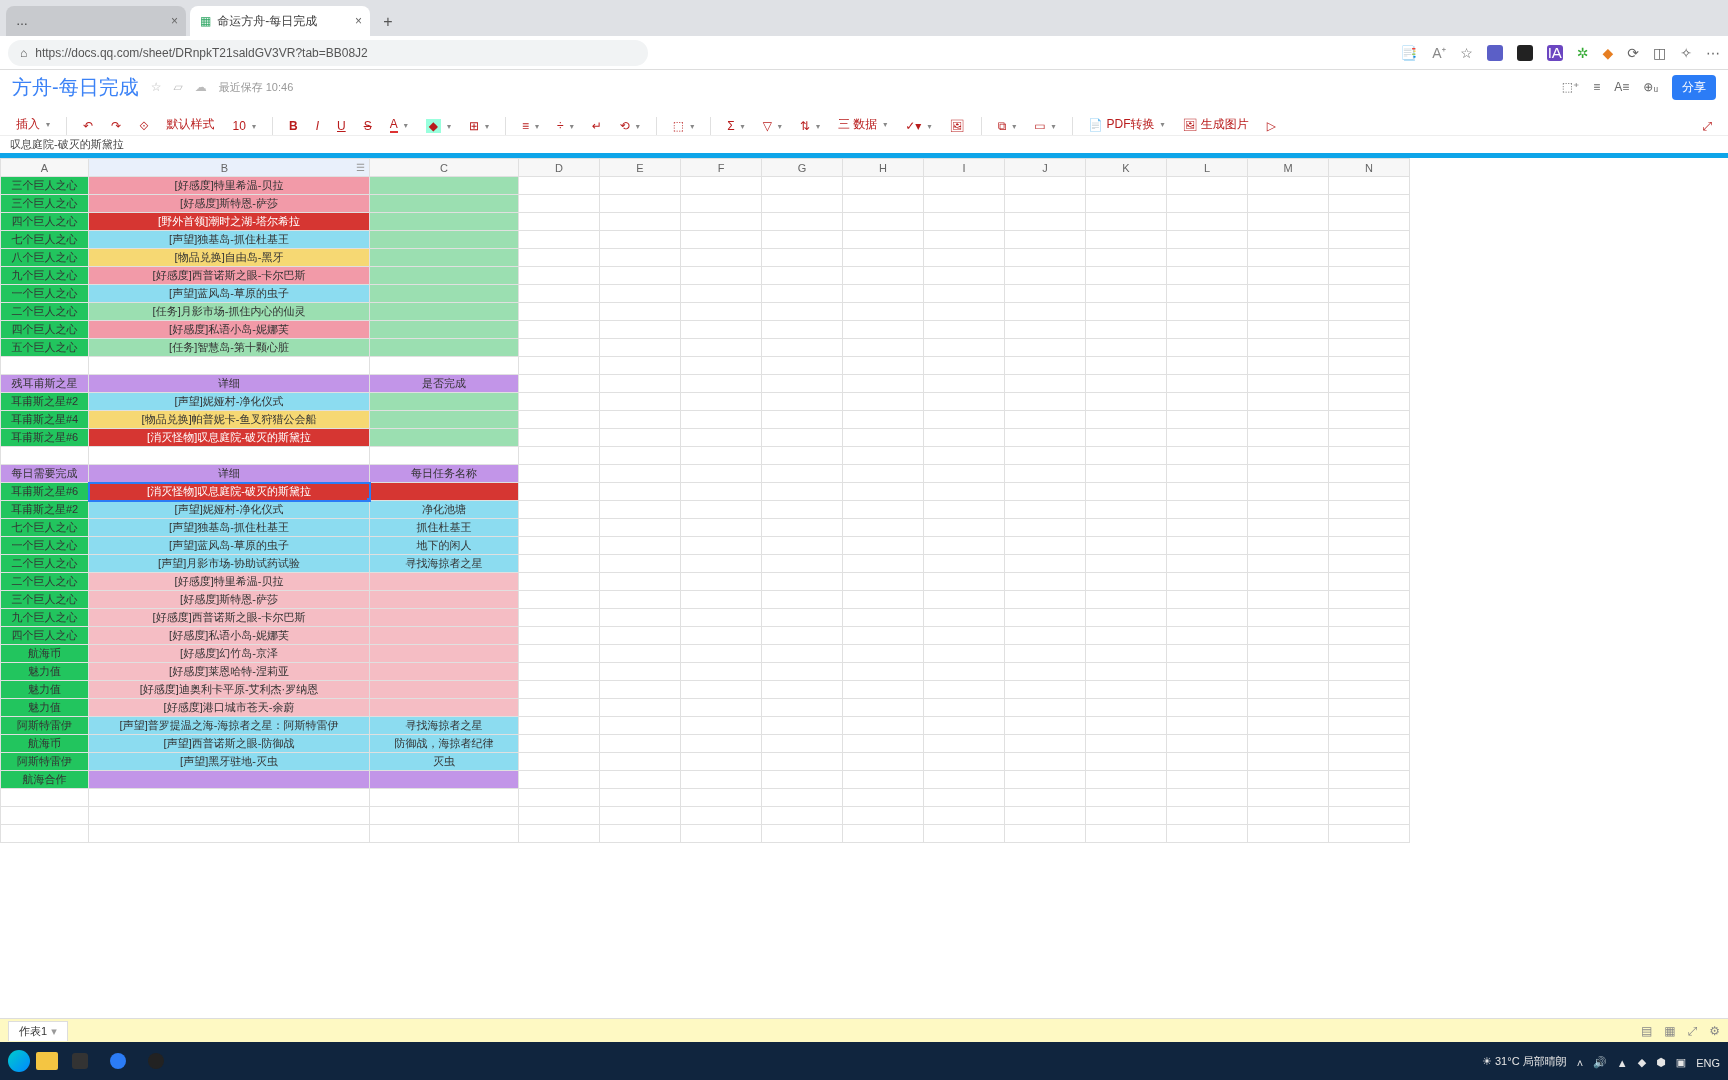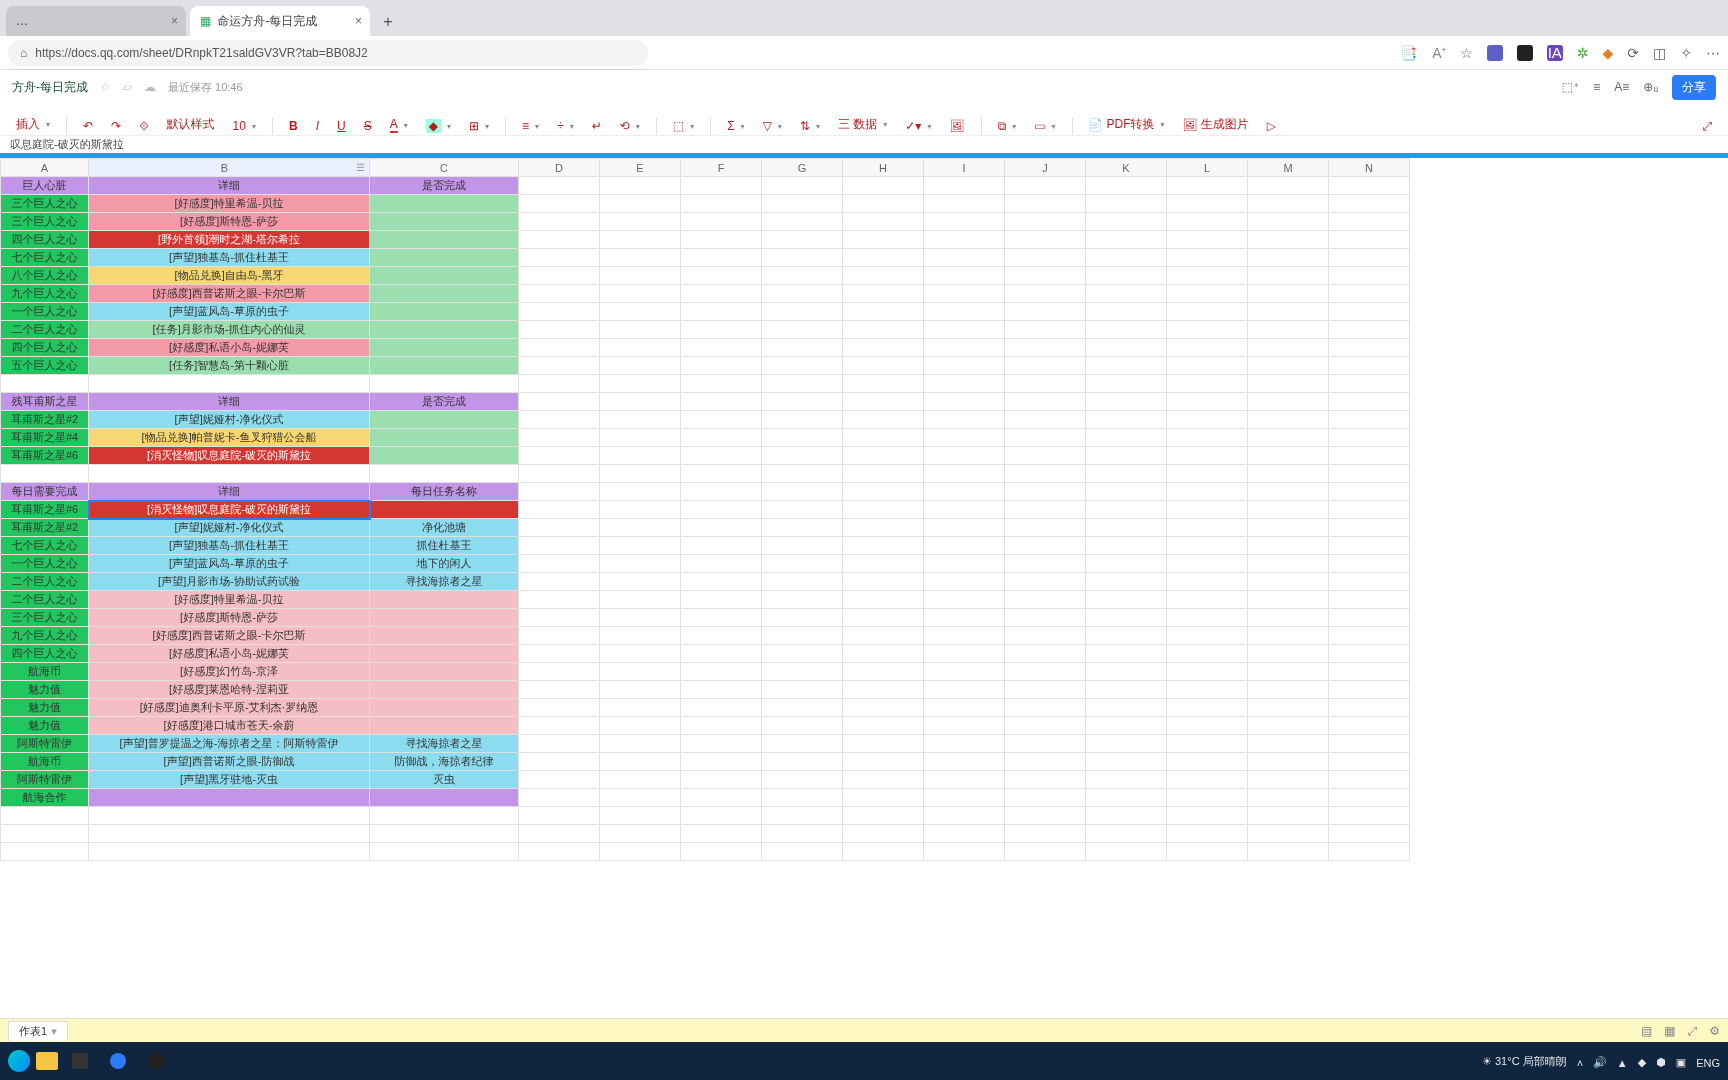--- a/index.html
+++ b/index.html
@@ -11,21 +11,21 @@
   .tab .close{position:absolute;right:8px;font-size:12px;color:#666;}
   .new-tab{width:28px;height:28px;display:flex;align-items:center;justify-content:center;color:#555;font-size:16px;}
   
   .url-bar{height:34px;background:#fff;border-bottom:1px solid #ddd;display:flex;align-items:center;padding:0 8px;gap:10px;}
   .url-input{flex:0 0 640px;height:26px;background:#f1f3f4;border-radius:13px;display:flex;align-items:center;padding:0 12px;color:#555;font-size:12px;gap:8px;}
   .url-icons{margin-left:auto;display:flex;gap:14px;align-items:center;color:#666;}
   .url-icons span{font-size:14px;}
   .sq{width:16px;height:16px;border-radius:3px;display:inline-block;}
   
   .doc-header{height:34px;display:flex;align-items:center;padding:0 12px;gap:12px;}
-  .doc-title{font-size:12px;color:#14532d;}
+  .doc-title{font-size:20px;color:#3b82f6;}
   .doc-meta{font-size:11px;color:#999;}
   .doc-right{margin-left:auto;display:flex;align-items:center;gap:14px;}
   .share-btn{background:#2b7cf6;color:#fff;border-radius:4px;padding:4px 10px;font-size:12px;}
   
   .toolbar{height:32px;border-bottom:1px solid #eee;display:flex;align-items:flex-end;padding:0 10px;gap:6px;font-size:12px;color:#b91c1c;}
   .toolbar .sep{width:1px;height:18px;background:#e0e0e0;margin:0 4px;}
   .toolbar .btn{padding:2px 6px;display:flex;align-items:center;gap:3px;}
   .drop::after{content:"▾";font-size:8px;margin-left:3px;color:#888;}
   .bold{font-weight:bold;}
   .ital{font-style:italic;}
@@ -197,36 +197,20 @@
           <th>I</th>
           <th>J</th>
           <th>K</th>
           <th>L</th>
           <th>M</th>
           <th>N</th>
         </tr>
       </thead>
   <tbody id="sheet-body">
         <tr>
-          <td class="c-purple">巨人心脏</td>
-          <td class="c-purple">详细</td>
-          <td class="c-purple">是否完成</td>
-          <td></td>
-          <td></td>
-          <td></td>
-          <td></td>
-          <td></td>
-          <td></td>
-          <td></td>
-          <td></td>
-          <td></td>
-          <td></td>
-          <td></td>
-        </tr>
-        <tr>
           <td class="c-yellow2">三个巨人之心</td>
           <td class="c-pink">[好感度]特里希温-贝拉</td>
           <td class="c-green"></td>
           <td></td>
           <td></td>
           <td></td>
           <td></td>
           <td></td>
           <td></td>
           <td></td>

